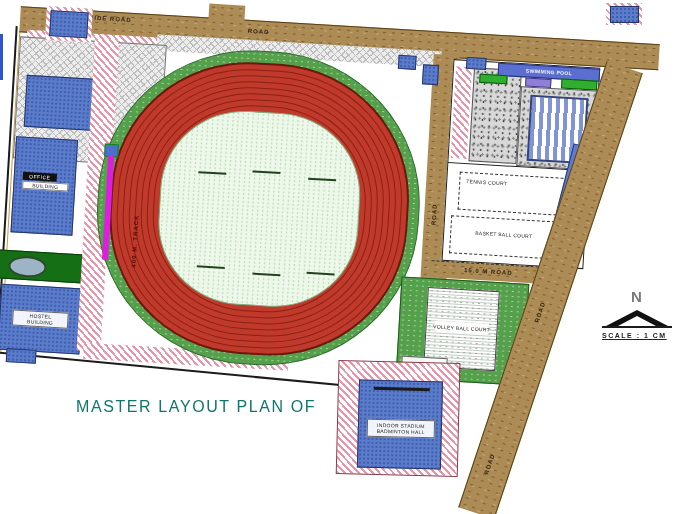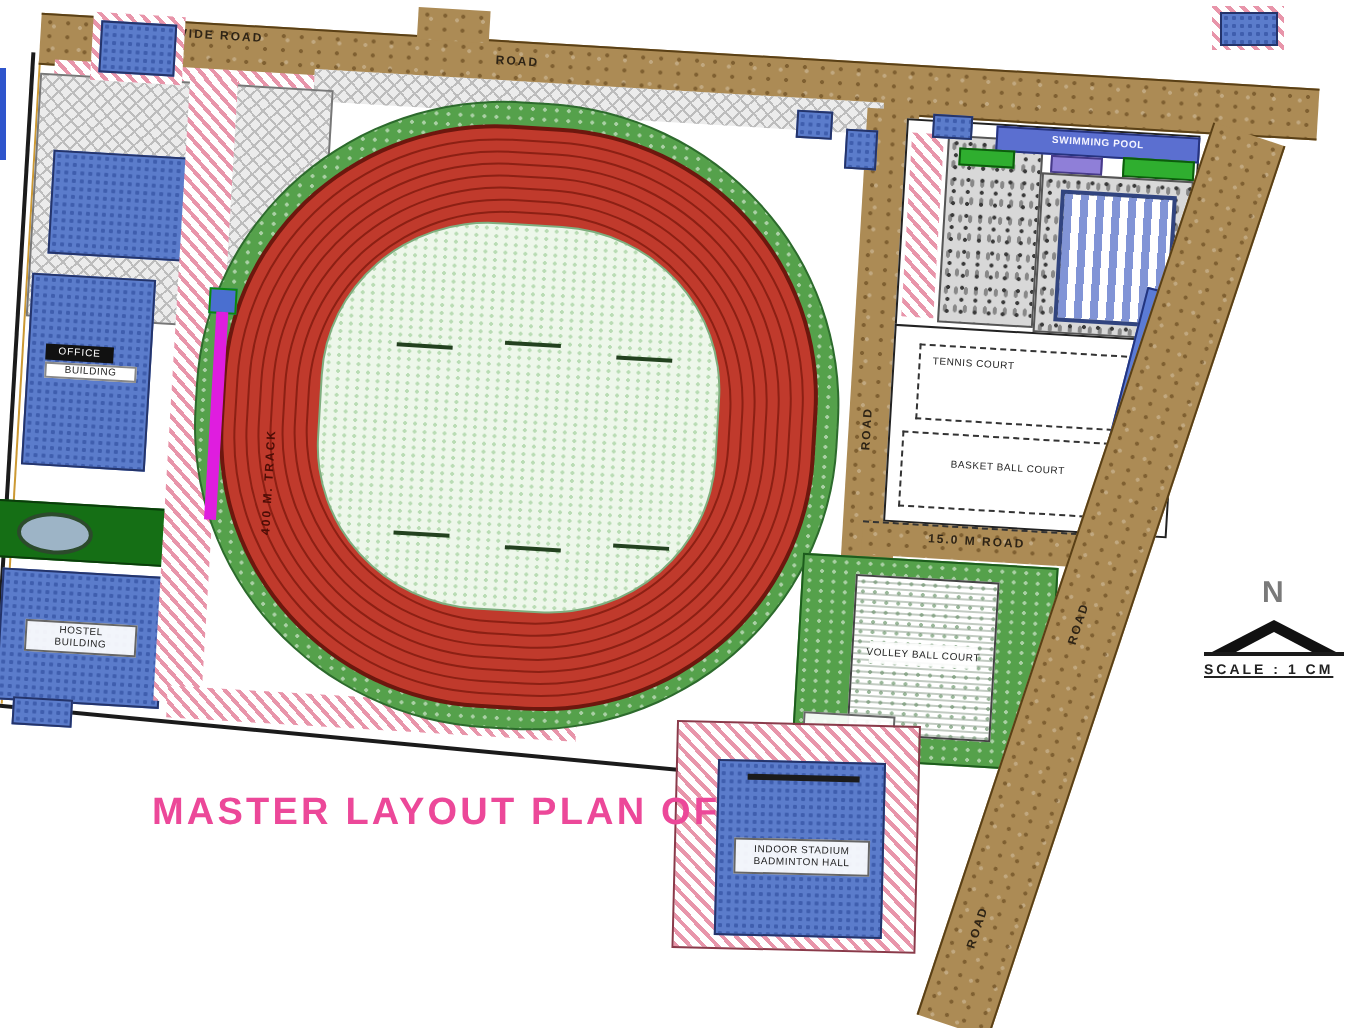--- a/index.html
+++ b/index.html
@@ -31,21 +31,21 @@
   .darkline{background:#1b1b1b;}
   
   .ring{position:absolute;border:1.6px solid var(--track_line,#8C2014);border-radius:46%;}
   
   .t5{font-size:5px;line-height:6px;color:#1d1d1d;letter-spacing:.3px;white-space:nowrap;}
   .vtext{writing-mode:vertical-rl;transform:rotate(180deg);}
   .roadlabel{font-size:6px;font-weight:bold;color:#2e2416;letter-spacing:1px;white-space:nowrap;}
   .whitelabel{color:#f4f4ff;font-weight:bold;}
   .labelbox{background:rgba(255,255,255,.92);border:1px solid #666;text-align:center;
             display:flex;flex-direction:column;justify-content:center;align-items:center;}
-  #title{color:#ec4899;font-weight:bold;font-size:19px;letter-spacing:1.6px;line-height:17px;}
+  #title{color:#0f766e;font-weight:normal;font-size:16px;letter-spacing:1.6px;line-height:17px;}
   
   .tri-outer{width:0;height:0;border-left:31px solid transparent;border-right:31px solid transparent;
              border-bottom:16px solid #111;}
   .tri-inner{width:0;height:0;border-left:19px solid transparent;border-right:19px solid transparent;
              border-bottom:10px solid #fff;}
   #scale-text{font-size:7px;color:#222;letter-spacing:1.5px;text-decoration:underline;font-weight:bold;}
   #north-letter{font-size:15px;font-weight:bold;color:#7a7a7a;letter-spacing:1px;}
   
   #plan{left:8px;top:2px;width:650px;height:500px;transform:rotate(3.4deg);transform-origin:40px 20px;}
 </style>

